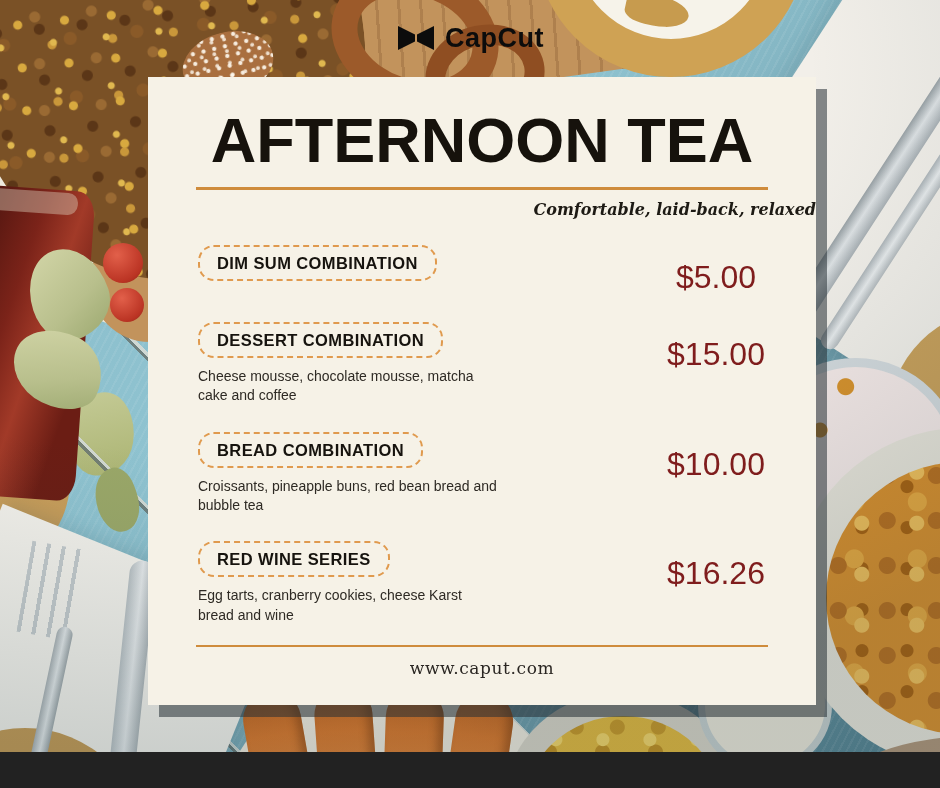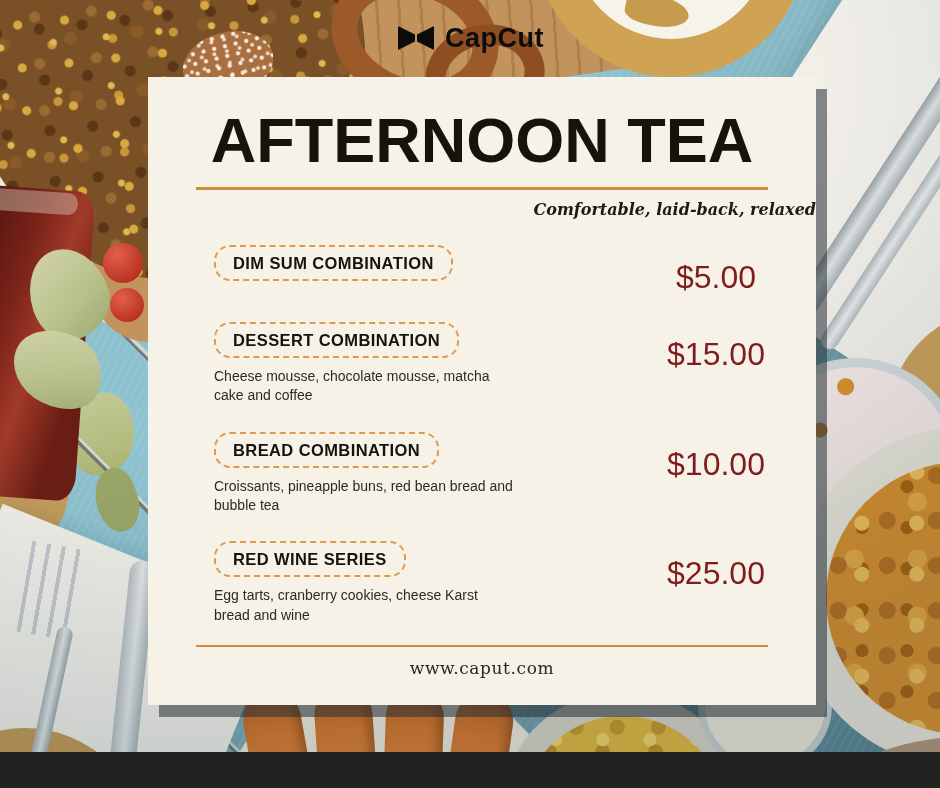--- a/index.html
+++ b/index.html
@@ -135,21 +135,21 @@
   
   .card{position:absolute;left:148px;top:77px;width:668px;height:628px;z-index:10;
     background:#f6f2e7;box-shadow:11px 12px 0 rgba(38,48,52,0.55);}
   .card-inner{padding-top:30px;}
   .title{margin:0;text-align:center;font-weight:700;font-size:63px;line-height:1.05;
     color:#16120c;letter-spacing:0;}
   .divider{width:572px;height:3px;background:#cf8c3c;margin:14px auto 0;}
   .divider.bottom{height:2px;margin-top:20px;}
   .subtitle{text-align:right;font-family:"DejaVu Serif",serif;font-style:italic;
     font-weight:700;font-size:16px;color:#1d1a14;margin-top:10px;}
-  .menu{margin:26px 10px 0 66px;display:flex;flex-direction:column;gap:26px;}
+  .menu{margin:26px 10px 0 50px;display:flex;flex-direction:column;gap:26px;}
   .menu-row{display:flex;justify-content:space-between;align-items:flex-start;}
   .badge{display:inline-block;border:2px dashed #e09a4e;border-radius:16px;
     padding:7px 17px 6px;font-weight:700;font-size:16.5px;letter-spacing:0.4px;color:#16130e;}
   .desc{margin-top:9px;width:300px;font-size:14px;line-height:1.38;color:#2e2a24;}
   .price{width:180px;text-align:center;font-size:32px;font-weight:500;color:#7f1d1d;margin-top:14px;}
   .footer{text-align:center;font-family:"DejaVu Serif",serif;font-size:17px;
     letter-spacing:0.6px;color:#2a2622;margin-top:11px;}
 </style>
 </head>
 <body>
@@ -243,21 +243,21 @@
           <div class="price">$10.00</div>
         </div>
 
         <div class="menu-row">
           <div class="menu-left">
             <div class="badge">
               <span>RED WINE SERIES</span>
             </div>
             <div class="desc">Egg tarts, cranberry cookies, cheese Karst bread and wine</div>
           </div>
-          <div class="price">$25.00</div>
+          <div class="price">$16.26</div>
         </div>
 
       </div>
 
       <div class="divider bottom"></div>
       <div class="footer">www.caput.com</div>
     </div>
   </div>
 
 </div>

